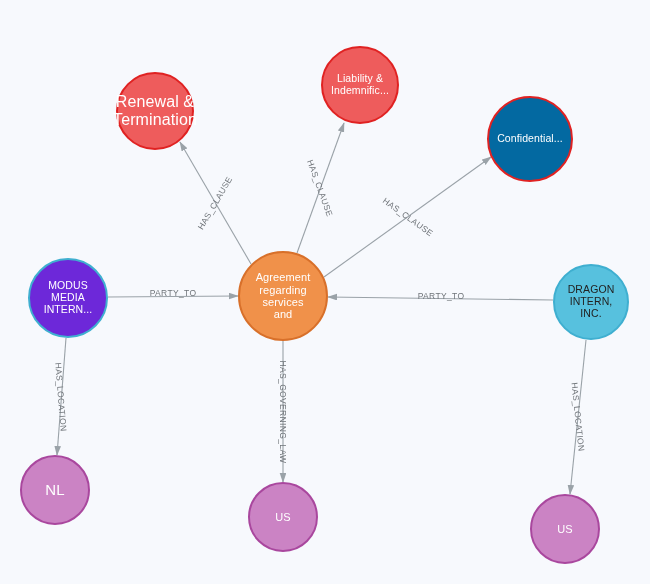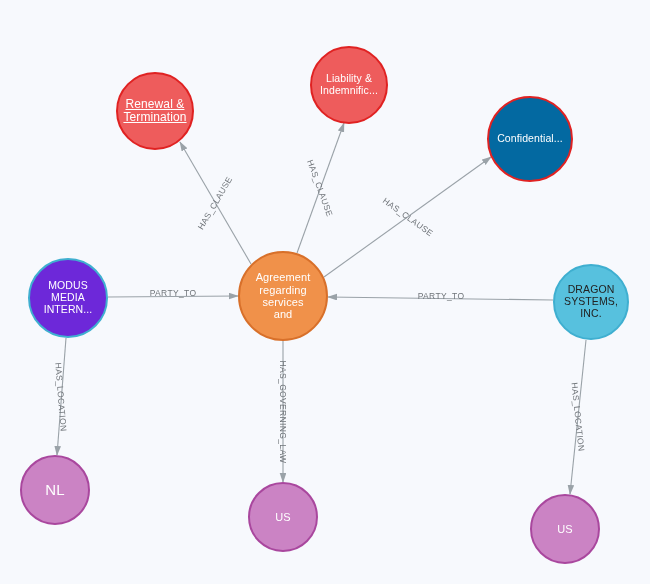--- a/index.html
+++ b/index.html
@@ -86,39 +86,39 @@
       <div class="edge-label" style="left: 61px; top: 397px; transform: translate(-50%, -50%) rotate(85.6deg);">HAS_LOCATION</div>
       <div class="edge-label" style="left: 578px; top: 417px; transform: translate(-50%, -50%) rotate(84.1deg);">HAS_LOCATION</div>
     </div>
   <div id="node-layer">
       <div class="node" style="left: 238px; top: 251px; width: 90px; height: 90px; background: rgb(240, 145, 74); border: 2px solid rgb(216, 112, 42); color: rgb(255, 255, 255); font-size: 11px;">
         <span class="node-label">Agreement
 regarding
 services
 and</span>
       </div>
-      <div class="node" style="left: 116px; top: 72px; width: 78px; height: 78px; background: rgb(238, 92, 92); border: 2px solid rgb(224, 34, 34); color: rgb(255, 255, 255); font-size: 12px; text-decoration: underline;">
+      <div class="node" style="left: 116px; top: 72px; width: 78px; height: 78px; background: rgb(238, 92, 92); border: 2px solid rgb(224, 34, 34); color: rgb(255, 255, 255); font-size: 16px;">
         <span class="node-label">Renewal &amp;
 Termination</span>
       </div>
-      <div class="node" style="left: 310px; top: 46px; width: 78px; height: 78px; background: rgb(238, 92, 92); border: 2px solid rgb(224, 34, 34); color: rgb(255, 255, 255); font-size: 10.5px;">
+      <div class="node" style="left: 321px; top: 46px; width: 78px; height: 78px; background: rgb(238, 92, 92); border: 2px solid rgb(224, 34, 34); color: rgb(255, 255, 255); font-size: 10.5px;">
         <span class="node-label">Liability &amp;
 Indemnific...</span>
       </div>
       <div class="node" style="left: 487px; top: 96px; width: 86px; height: 86px; background: #0369a1; border: 2px solid rgb(224, 34, 34); color: rgb(255, 255, 255); font-size: 10.5px;">
         <span class="node-label">Confidential...</span>
       </div>
       <div class="node" style="left: 28px; top: 258px; width: 80px; height: 80px; background: #6d28d9; border: 2px solid rgb(63, 175, 208); color: rgb(255, 255, 255); font-size: 10.5px;">
         <span class="node-label">MODUS
 MEDIA
 INTERN...</span>
       </div>
       <div class="node" style="left: 553px; top: 264px; width: 76px; height: 76px; background: rgb(87, 193, 222); border: 2px solid rgb(63, 175, 208); color: rgb(34, 34, 34); font-size: 10.5px;">
         <span class="node-label">DRAGON
-SYSTEMS,
+INTERN,
 INC.</span>
       </div>
       <div class="node" style="left: 20px; top: 455px; width: 70px; height: 70px; background: rgb(203, 131, 196); border: 2px solid rgb(169, 71, 158); color: rgb(255, 255, 255); font-size: 15px;">
         <span class="node-label">NL</span>
       </div>
       <div class="node" style="left: 248px; top: 482px; width: 70px; height: 70px; background: rgb(203, 131, 196); border: 2px solid rgb(169, 71, 158); color: rgb(255, 255, 255); font-size: 11px;">
         <span class="node-label">US</span>
       </div>
       <div class="node" style="left: 530px; top: 494px; width: 70px; height: 70px; background: rgb(203, 131, 196); border: 2px solid rgb(169, 71, 158); color: rgb(255, 255, 255); font-size: 11px;">
         <span class="node-label">US</span>

